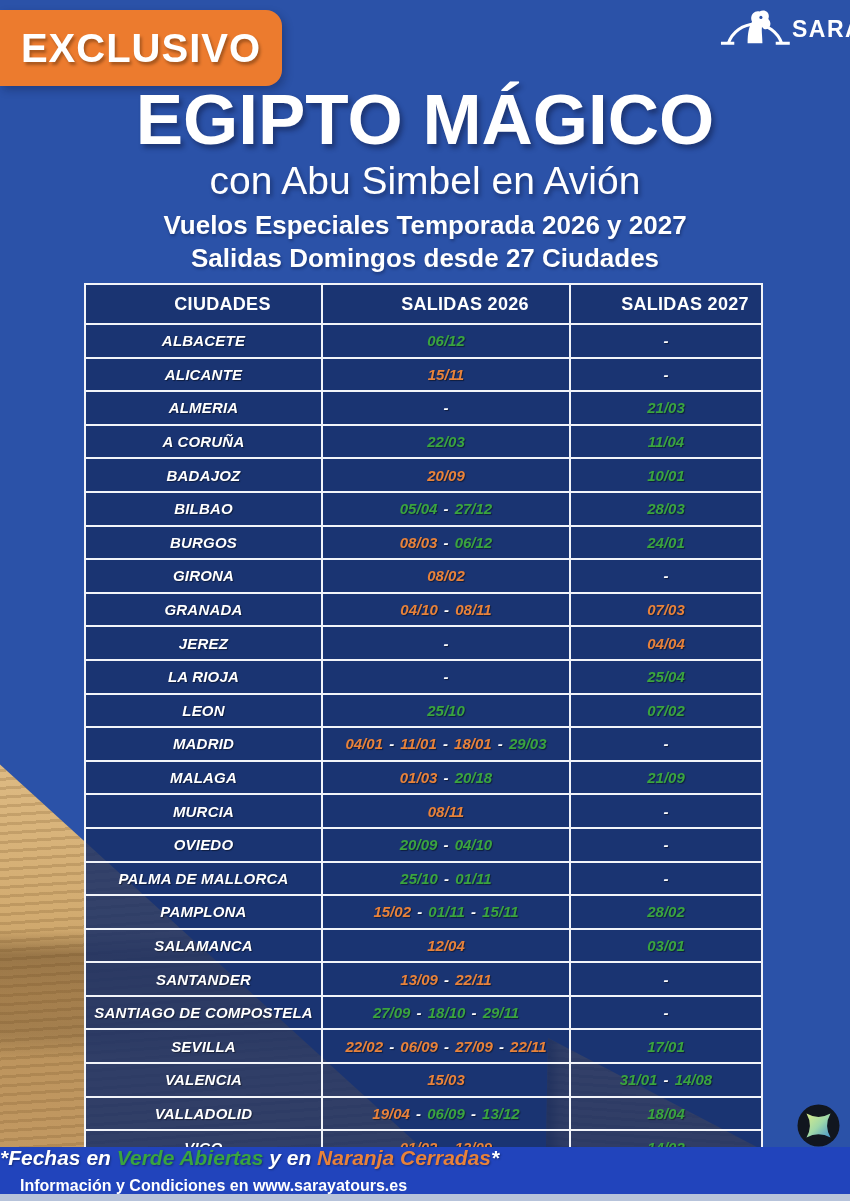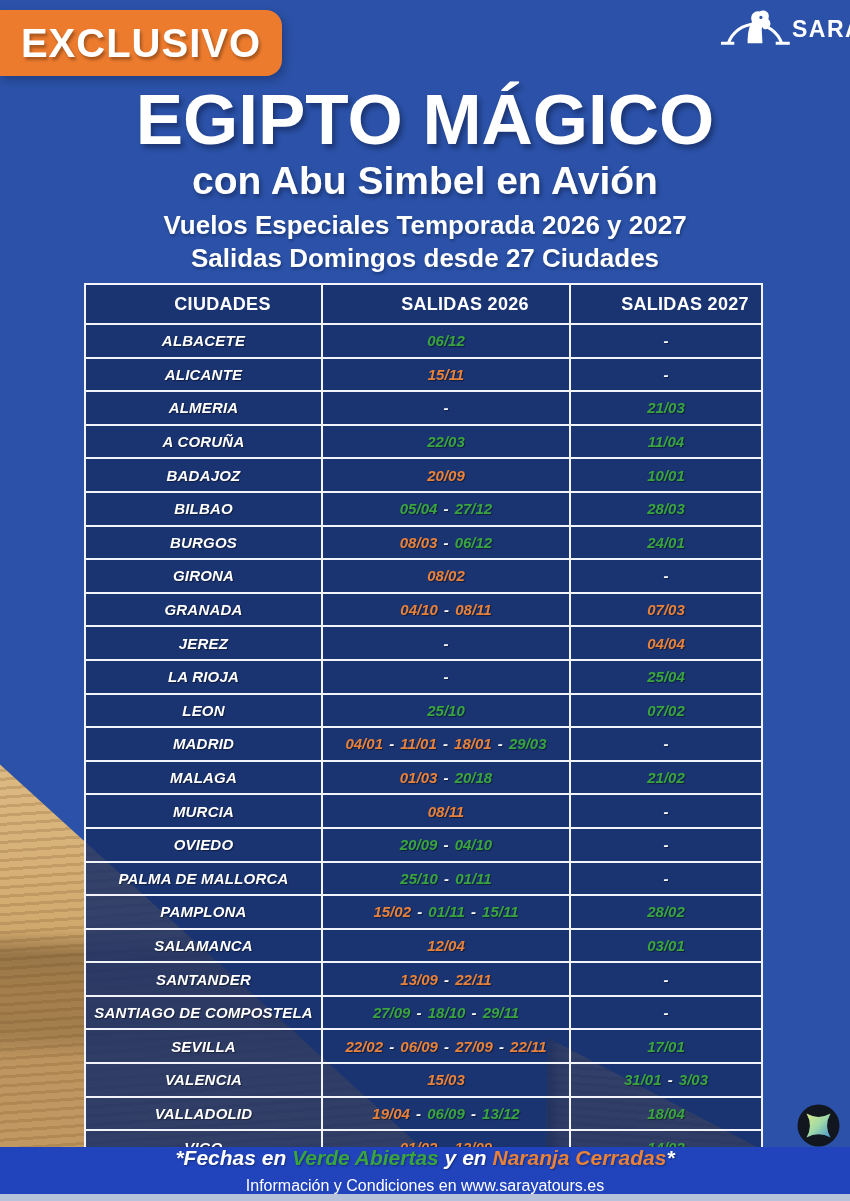--- a/index.html
+++ b/index.html
@@ -35,42 +35,42 @@
   .pyr-mid-light{
     position:absolute;left:545px;top:1038px;width:315px;height:163px;
     clip-path:polygon(3px 0,315px 163px,0 163px);
     background:
       linear-gradient(90deg,rgba(40,28,15,0.55) 0 5px,rgba(40,28,15,0.18) 14px,transparent 26px),
       repeating-linear-gradient(184deg,rgba(110,78,38,0.25) 0 3px,rgba(0,0,0,0) 3px 8px),
       linear-gradient(180deg,#cda26a 0%,#bd9159 55%,#a8814e 100%);
   }
   
   .badge{
-    position:absolute;left:0;top:10px;width:282px;height:66px;z-index:3;
+    position:absolute;left:0;top:10px;width:282px;height:76px;z-index:3;
     background:var(--badge);border-radius:0 16px 16px 0;
     display:flex;align-items:center;justify-content:center;
     font-size:40px;font-weight:800;letter-spacing:1px;
     text-shadow:2px 3px 3px rgba(40,20,0,0.35);
     box-shadow:3px 4px 8px rgba(10,20,50,0.30);
   }
   .logo{
     position:absolute;right:22px;top:6px;width:110px;z-index:3;
     display:flex;flex-direction:row;align-items:center;line-height:1.02;
   }
   .logo svg{width:74px;height:48px;display:block;}
   .logo .brand{font-size:23px;font-weight:700;letter-spacing:1.5px;}
   .logo .brand2{font-size:23px;font-weight:700;letter-spacing:4px;}
   
   .headings{position:absolute;left:0;top:84px;width:100%;text-align:center;z-index:3;}
   .title{
     font-size:71px;font-weight:800;letter-spacing:0;line-height:1.0;
     text-shadow:3px 4px 5px rgba(10,20,55,0.45);
   }
   .subtitle{
-    font-size:39px;font-weight:700;margin-top:4px;
+    font-size:39px;font-weight:400;margin-top:4px;
     text-shadow:2px 3px 4px rgba(10,20,55,0.45);
   }
   .season,.departures{
     font-size:26px;font-weight:700;margin-top:7px;
     text-shadow:1px 2px 3px rgba(10,20,55,0.40);
   }
   .departures{margin-top:2px;}
   
   .tbl-wrap{position:absolute;left:84px;top:283px;width:677px;z-index:2;}
   table{border-collapse:collapse;width:100%;table-layout:fixed;}
@@ -85,26 +85,26 @@
      text-shadow:1px 1px 1px rgba(0,0,0,0.45);}
   td.city{letter-spacing:0.2px;}
   .d-open{color:var(--open);}
   .d-closed{color:var(--closed);}
   .d-sep{color:#fff;font-style:italic;padding:0 2px;}
   .d-empty{color:#fff;}
   
   .footer-band{
     position:absolute;left:0;top:1147px;width:100%;height:47px;z-index:4;
     background:var(--footerblue);
-    display:flex;flex-direction:column;align-items:center;justify-content:center;gap:7px;
+    display:flex;flex-direction:column;align-items:flex-start;justify-content:center;gap:7px;
   }
   .legend{font-size:21px;font-weight:700;font-style:italic;text-shadow:1px 1px 2px rgba(0,0,0,0.35);}
   .legend .p-open{color:var(--open);}
   .legend .p-closed{color:var(--closed);}
-  .info-line{font-size:16px;font-weight:400;}
+  .info-line{font-size:16px;font-weight:700;padding-left:20px;}
   .bottom-strip{
     position:absolute;left:0;top:1194px;width:100%;height:7px;z-index:4;background:#b7c3da;
   }
   
   .watermark{
     position:absolute;left:796px;top:1103px;width:45px;height:45px;z-index:5;cursor:pointer;
   }
   .watermark svg{width:100%;height:100%;display:block;}
 </style>
 </head>
@@ -218,21 +218,21 @@
             <td><span class="d-open">07/02</span></td>
           </tr>
           <tr>
             <td class="city">MADRID</td>
             <td><span class="d-closed">04/01</span><span class="d-sep"> - </span><span class="d-closed">11/01</span><span class="d-sep"> - </span><span class="d-closed">18/01</span><span class="d-sep"> - </span><span class="d-open">29/03</span></td>
             <td><span class="d-empty">-</span></td>
           </tr>
           <tr>
             <td class="city">MALAGA</td>
             <td><span class="d-closed">01/03</span><span class="d-sep"> - </span><span class="d-open">20/18</span></td>
-            <td><span class="d-open">21/02</span></td>
+            <td><span class="d-open">21/09</span></td>
           </tr>
           <tr>
             <td class="city">MURCIA</td>
             <td><span class="d-closed">08/11</span></td>
             <td><span class="d-empty">-</span></td>
           </tr>
           <tr>
             <td class="city">OVIEDO</td>
             <td><span class="d-open">20/09</span><span class="d-sep"> - </span><span class="d-open">04/10</span></td>
             <td><span class="d-empty">-</span></td>
@@ -263,21 +263,21 @@
             <td><span class="d-empty">-</span></td>
           </tr>
           <tr>
             <td class="city">SEVILLA</td>
             <td><span class="d-closed">22/02</span><span class="d-sep"> - </span><span class="d-closed">06/09</span><span class="d-sep"> - </span><span class="d-closed">27/09</span><span class="d-sep"> - </span><span class="d-closed">22/11</span></td>
             <td><span class="d-open">17/01</span></td>
           </tr>
           <tr>
             <td class="city">VALENCIA</td>
             <td><span class="d-closed">15/03</span></td>
-            <td><span class="d-open">31/01</span><span class="d-sep"> - </span><span class="d-open">3/03</span></td>
+            <td><span class="d-open">31/01</span><span class="d-sep"> - </span><span class="d-open">14/08</span></td>
           </tr>
           <tr>
             <td class="city">VALLADOLID</td>
             <td><span class="d-closed">19/04</span><span class="d-sep"> - </span><span class="d-open">06/09</span><span class="d-sep"> - </span><span class="d-open">13/12</span></td>
             <td><span class="d-open">18/04</span></td>
           </tr>
           <tr>
             <td class="city">VIGO</td>
             <td><span class="d-closed">01/02</span><span class="d-sep"> - </span><span class="d-closed">13/09</span></td>
             <td><span class="d-open">14/02</span></td>

